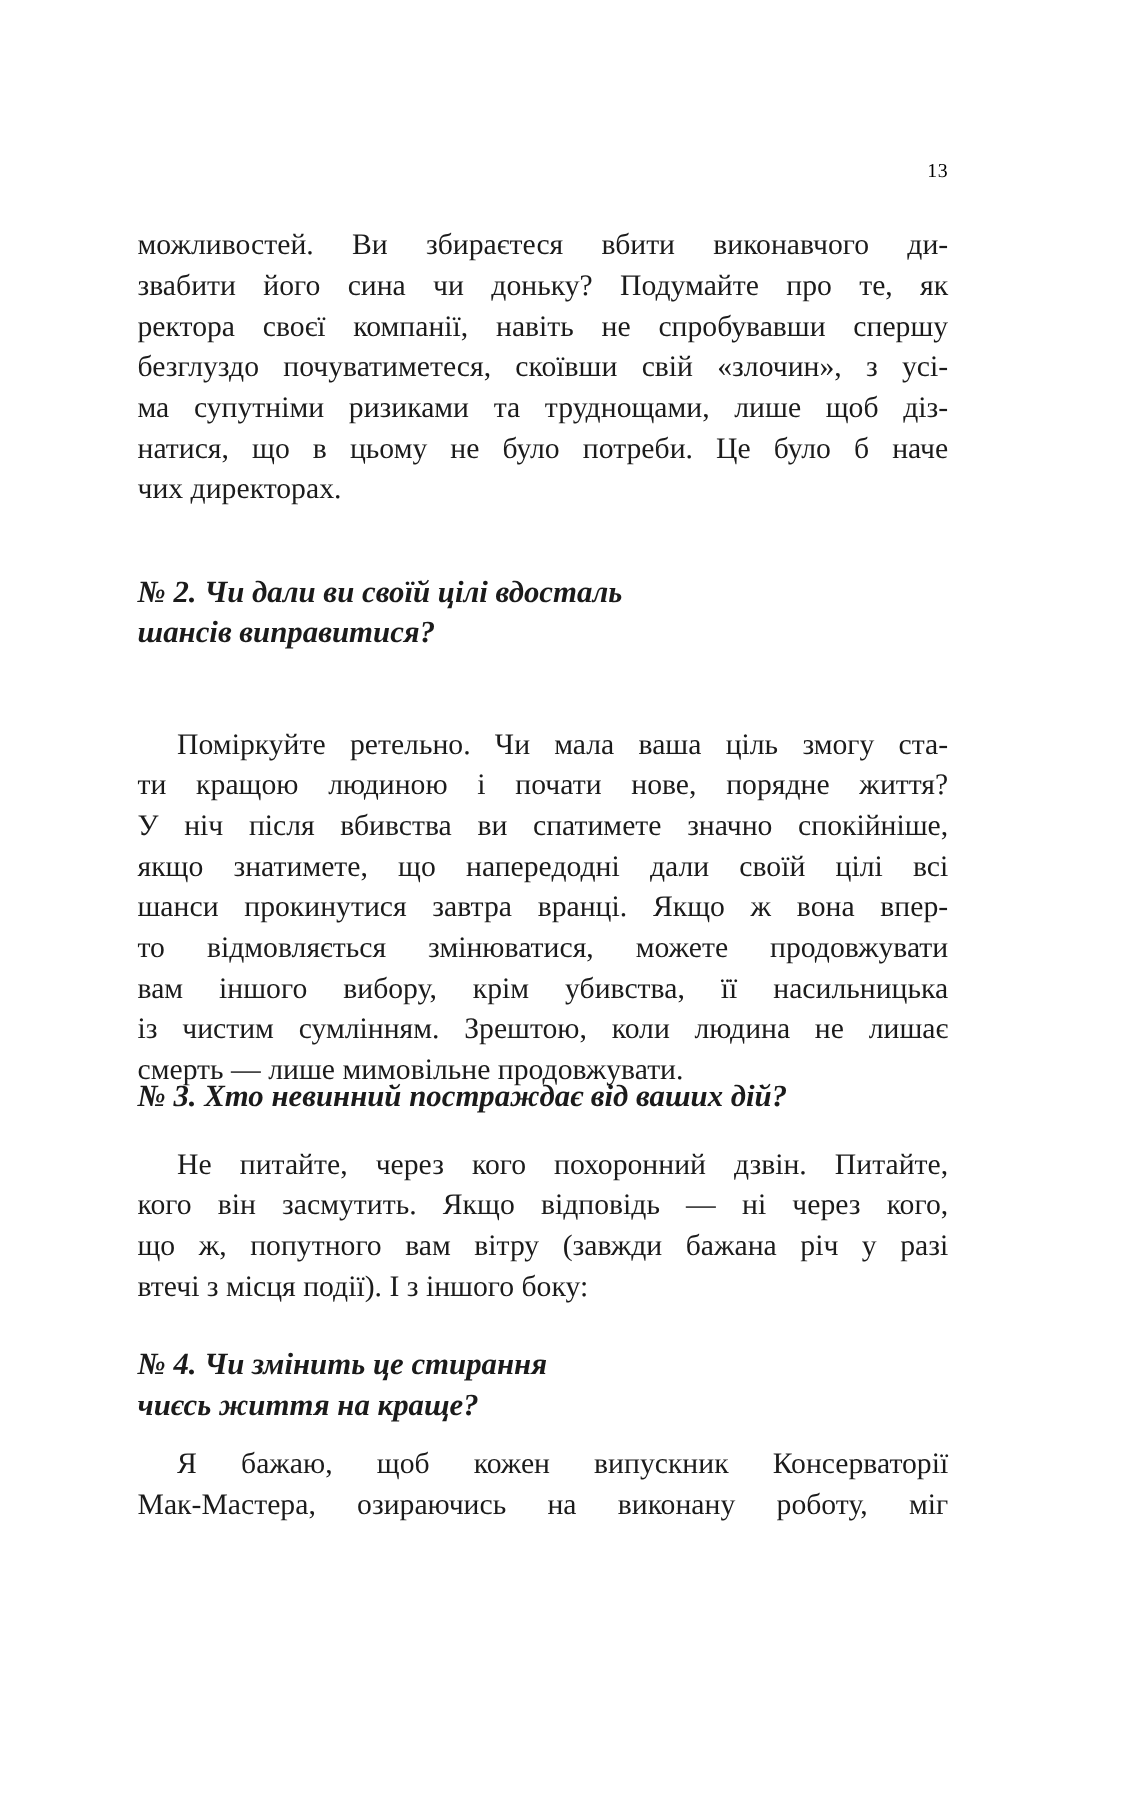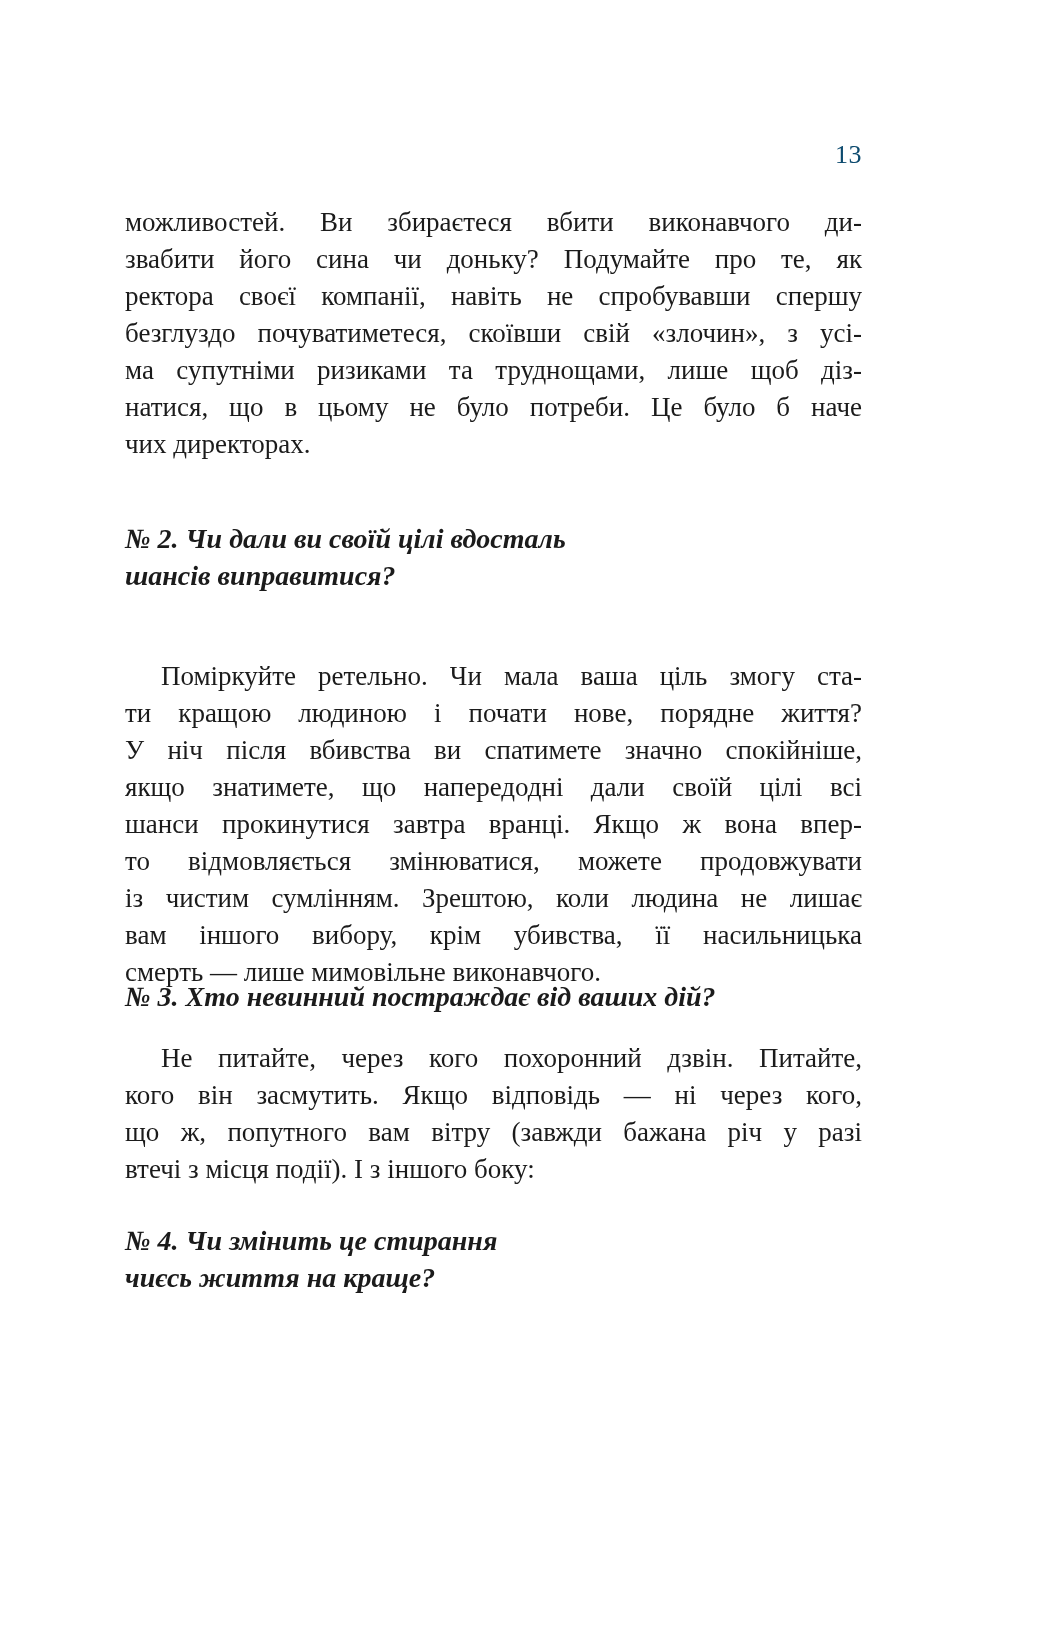--- a/index.html
+++ b/index.html
@@ -14,24 +14,24 @@
     margin: 0 auto;
     background: #ffffff;
     color: #1b1b1b;
     font-family: "Liberation Serif", "DejaVu Serif", serif;
     overflow: hidden;
   }
   .page-number {
     position: absolute;
     top: 140px;
     right: 178px;
-    font-size: 26px;
+    font-size: 18px;
     line-height: 30px;
     letter-spacing: 0.5px;
-    color: #0c4a6e;
+    color: #000000;
   }
   .block {
     position: absolute;
     left: 125px;
     width: 737px;
     font-size: 27px;
   }
   .block .line {
     height: 37px;
     line-height: 37px;
@@ -84,30 +84,34 @@
       <div class="line">№ 2. Чи дали ви своїй цілі вдосталь</div>
       <div class="line">шансів виправитися?</div>
     </div>
   <div class="block paragraph b2">
       <div class="line indent">Поміркуйте ретельно. Чи мала ваша ціль змогу ста-</div>
       <div class="line">ти кращою людиною і почати нове, порядне життя?</div>
       <div class="line">У ніч після вбивства ви спатимете значно спокійніше,</div>
       <div class="line">якщо знатимете, що напередодні дали своїй цілі всі</div>
       <div class="line">шанси прокинутися завтра вранці. Якщо ж вона впер-</div>
       <div class="line">то відмовляється змінюватися, можете продовжувати</div>
+      <div class="line">вам іншого вибору, крім убивства, її насильницька</div>
       <div class="line">із чистим сумлінням. Зрештою, коли людина не лишає</div>
-      <div class="line">вам іншого вибору, крім убивства, її насильницька</div>
-      <div class="line endline">смерть — лише мимовільне виконавчого.</div>
+      <div class="line endline">смерть — лише мимовільне продовжувати.</div>
     </div>
   <div class="block heading b3">
       <div class="line">№ 3. Хто невинний постраждає від ваших дій?</div>
     </div>
   <div class="block paragraph b4">
       <div class="line indent">Не питайте, через кого похоронний дзвін. Питайте,</div>
       <div class="line">кого він засмутить. Якщо відповідь — ні через кого,</div>
       <div class="line">що ж, попутного вам вітру (завжди бажана річ у разі</div>
       <div class="line endline">втечі з місця події). І з іншого боку:</div>
     </div>
   <div class="block heading b5">
       <div class="line">№ 4. Чи змінить це стирання</div>
       <div class="line">чиєсь життя на краще?</div>
     </div>
+  <div class="block paragraph b6">
+      <div class="line indent">Я бажаю, щоб кожен випускник Консерваторії</div>
+      <div class="line">Мак-Мастера, озираючись на виконану роботу, міг</div>
+    </div>
 </div>
 
 </body></html>

